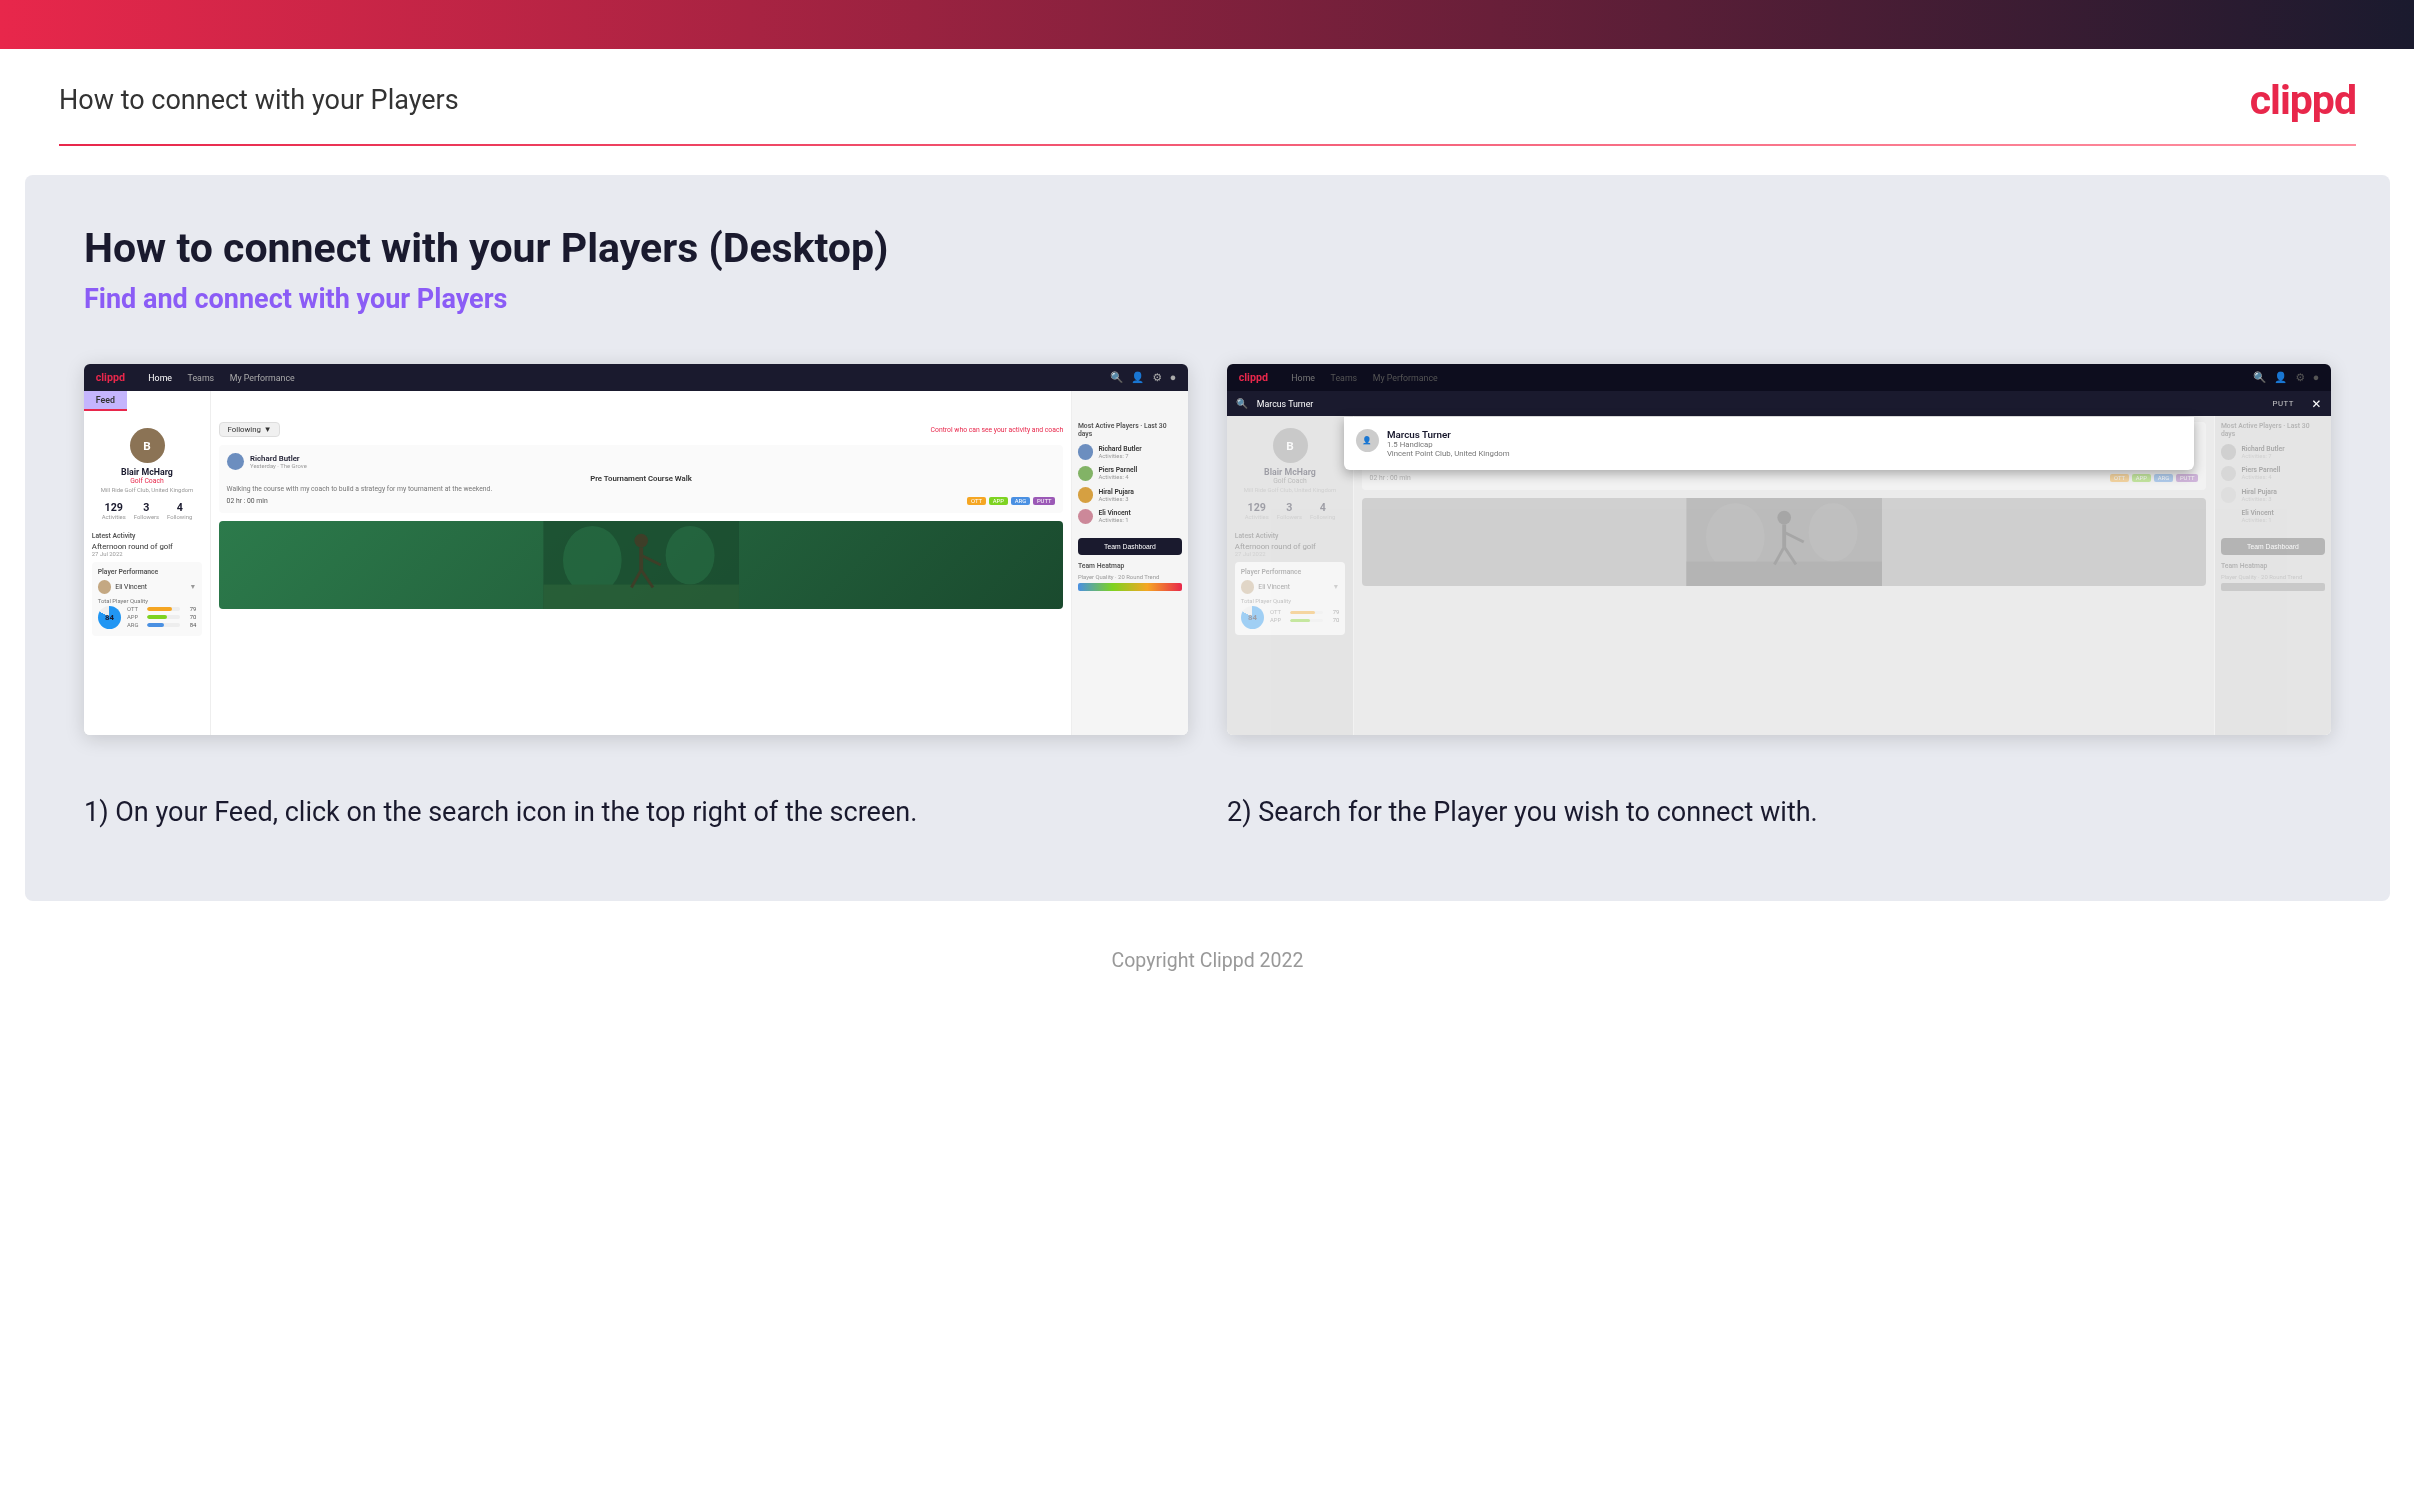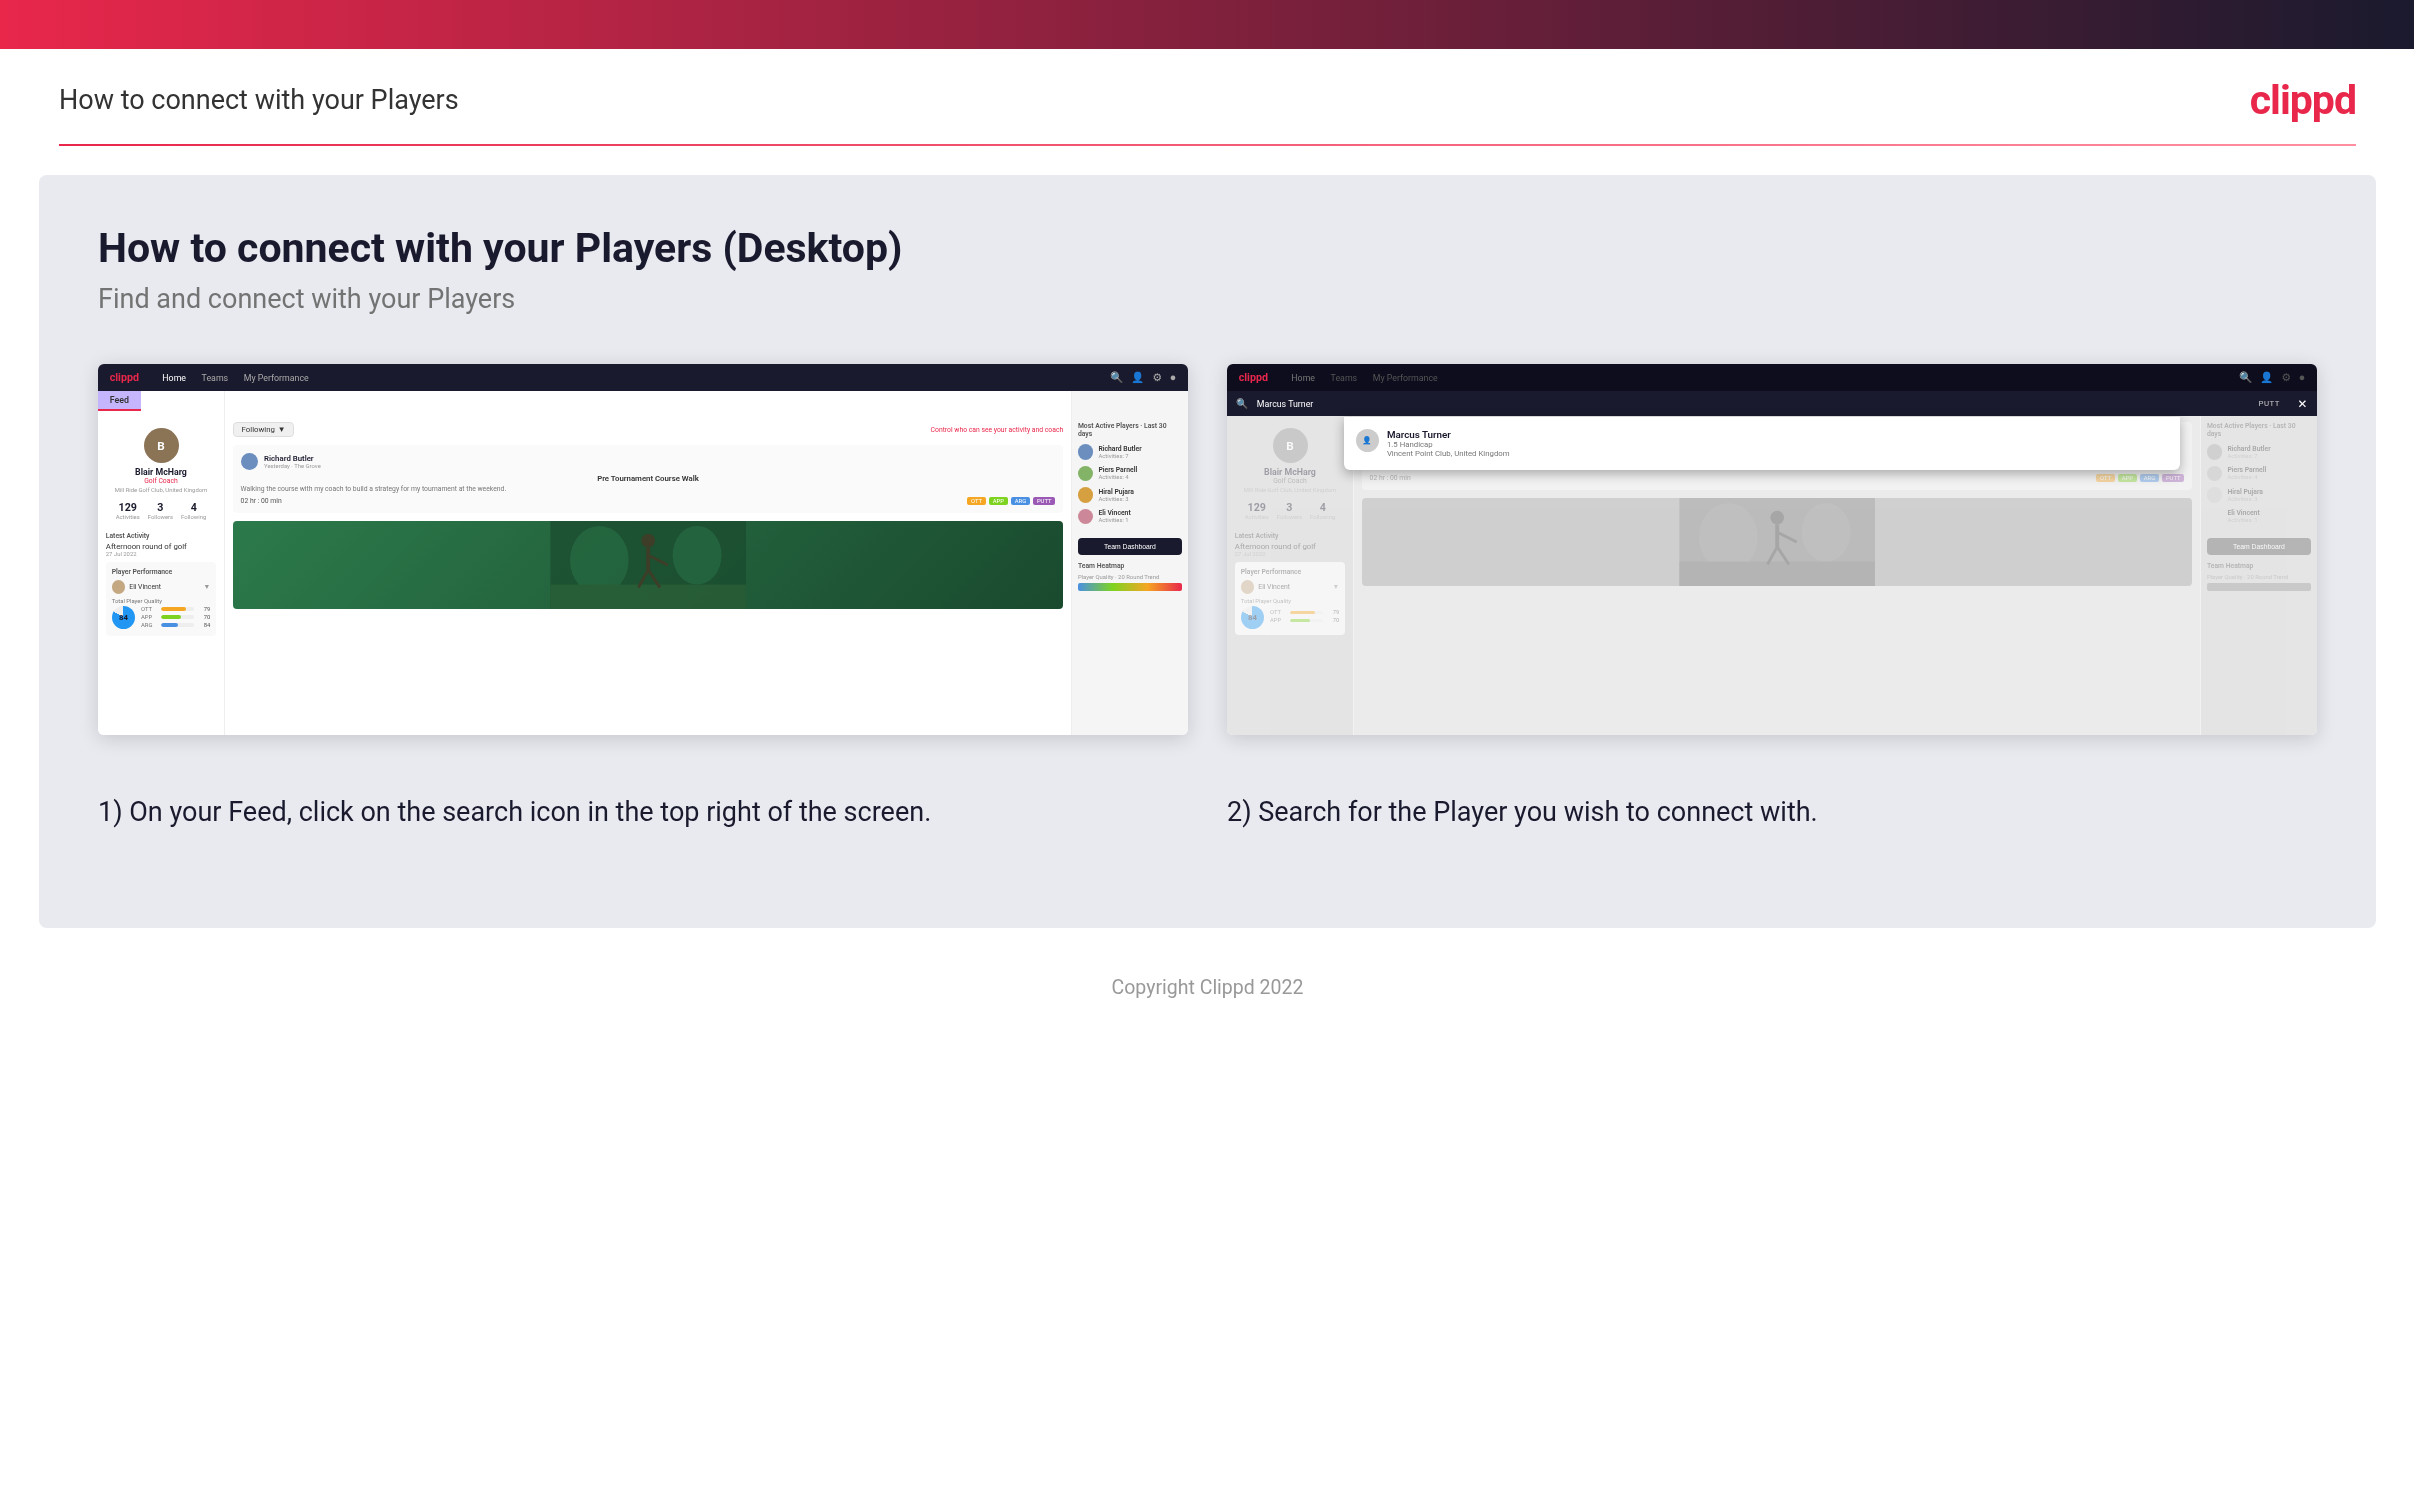--- a/index.html
+++ b/index.html
@@ -40,37 +40,37 @@
     
     .header-divider {
       height: 2px;
       background: linear-gradient(to right, #e8274b, #ff8fa0);
       margin: 0 59px;
     }
 
     
     .main-content {
       background: #e8eaf0;
-      margin: 29px 39px;
+      margin: 29px 25px;
       border-radius: 7.8px;
-      padding: 49px 59px 86px 59px;
+      padding: 49px 59px 59px 59px;
       min-height: 702px;
     }
 
     .main-heading {
       font-size: 41px;
       font-weight: 700;
       color: #1a1a2e;
       margin-bottom: 11.7px;
     }
 
     .main-subheading {
       font-size: 27px;
-      color: #737373;
-      font-weight: 400;
+      color: #8b5cf6;
+      font-weight: 700;
       margin-bottom: 49px;
     }
 
     
     .screenshots-row {
       display: flex;
       gap: 39px;
       margin-bottom: 49px;
     }
 

